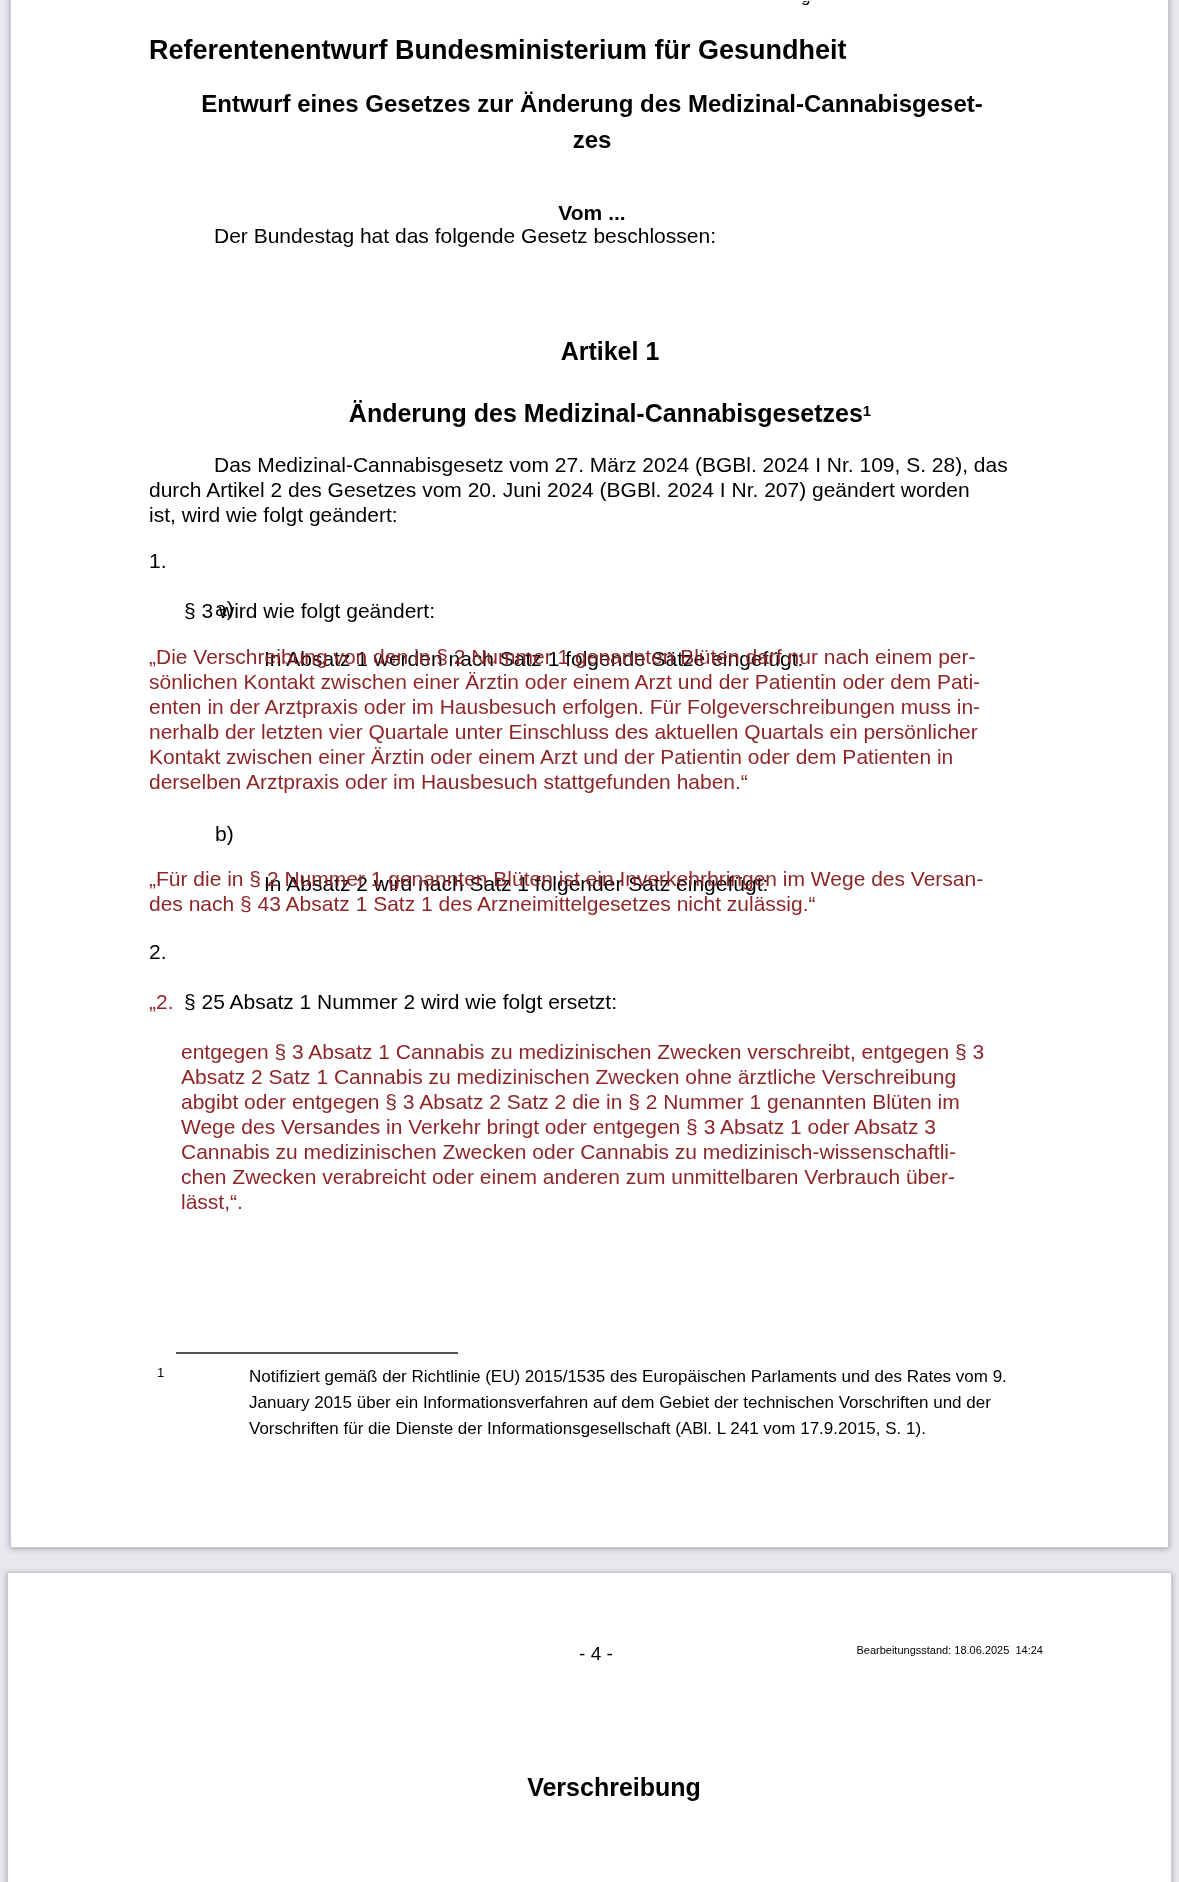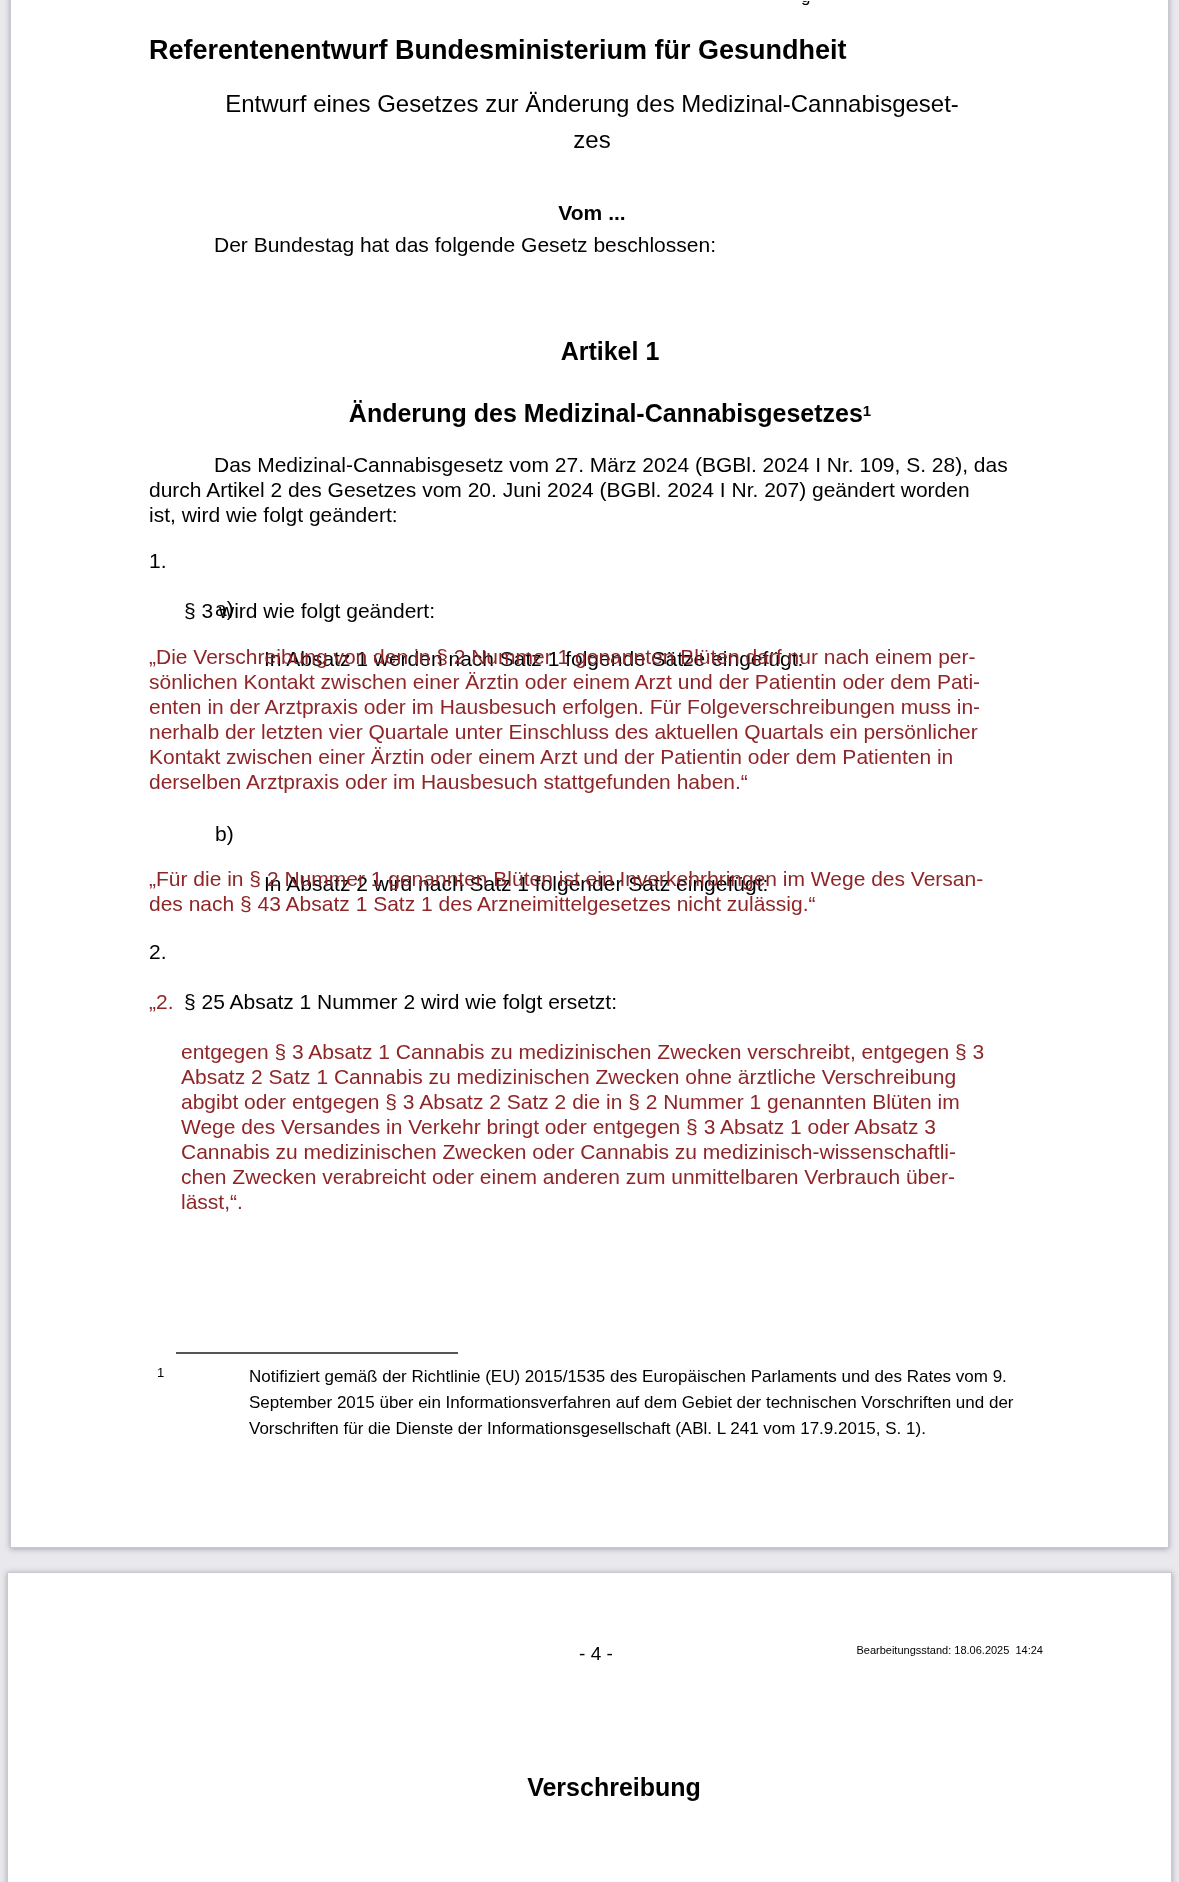--- a/index.html
+++ b/index.html
@@ -14,21 +14,21 @@
     border:1px solid #c9c9d1;
     box-shadow:0 1px 6px rgba(50,50,70,.38);
     box-sizing:border-box;
   }
   #page1{left:10px;top:-20px;width:1159px;height:1568px;}
   #page2{left:7px;top:1572px;width:1165px;height:900px;}
   .blk{position:absolute;left:138px;width:886px;white-space:pre-line;}
   .frag{position:absolute;left:790px;top:20px;width:22px;height:7px;overflow:hidden;}
   .frag span{display:block;font-size:17px;margin-top:-14px;}
   .title{font-size:27px;font-weight:bold;line-height:32px;margin:0;}
-  .subtitle{font-size:24px;font-weight:normal;line-height:36px;text-align:center;margin:0;}
+  .subtitle{font-size:24px;font-weight:bold;line-height:36px;text-align:center;margin:0;}
   .c-bold{font-size:21px;font-weight:bold;text-align:center;margin:0;}
   .art-head{font-size:25px;font-weight:bold;text-align:center;line-height:28px;margin:18px;}
   .body-txt{font-size:21px;line-height:25px;margin:0;}
   .indent{text-indent:65px;}
   .red{color:#8e2628;}
   .num-item{font-size:21px;line-height:25px;}
   .num-item .marker{position:absolute;left:0;top:0;}
   .num-item.lvl1{padding-left:35px;box-sizing:border-box;}
   .sub-item{left:204px;width:820px;}
   .sub-item.num-item{padding-left:49px;box-sizing:border-box;}
@@ -52,21 +52,21 @@
     <span>g</span>
   </div>
 
   <h1 class="title blk" style="top:53px;">Referentenentwurf Bundesministerium für Gesundheit</h1>
 
   <h2 class="subtitle blk" style="top:105px;">Entwurf eines Gesetzes zur Änderung des Medizinal-Cannabisgeset-
 zes</h2>
 
   <div class="c-bold blk" style="top:220px;">Vom ...</div>
 
-  <p class="body-txt indent blk" style="top:251px;">Der Bundestag hat das folgende Gesetz beschlossen:</p>
+  <p class="body-txt indent blk" style="top:242px;">Der Bundestag hat das folgende Gesetz beschlossen:</p>
 
   <h3 class="art-head blk" style="top:338px;">Artikel 1</h3>
 
   <h3 class="art-head blk" style="top:398px;"><span>Änderung des Medizinal-Cannabisgesetzes</span><sup class="fnref">1</sup></h3>
 
   <p class="body-txt indent blk" style="top:471px;">Das Medizinal-Cannabisgesetz vom 27. März 2024 (BGBl. 2024 I Nr. 109, S. 28), das
 durch Artikel 2 des Gesetzes vom 20. Juni 2024 (BGBl. 2024 I Nr. 207) geändert worden
 ist, wird wie folgt geändert:</p>
 
   <div class="num-item lvl1 blk" style="top:567px;">
@@ -108,21 +108,21 @@
 Cannabis zu medizinischen Zwecken oder Cannabis zu medizinisch-wissenschaftli-
 chen Zwecken verabreicht oder einem anderen zum unmittelbaren Verbrauch über-
 lässt,“.</span>
   </div>
 
   <div class="fn-rule"></div>
 
   <div class="footnote">
     <span class="fn-marker">1</span>
     <div class="fn-text">Notifiziert gemäß der Richtlinie (EU) 2015/1535 des Europäischen Parlaments und des Rates vom 9.
-September 2015 über ein Informationsverfahren auf dem Gebiet der technischen Vorschriften und der
+January 2015 über ein Informationsverfahren auf dem Gebiet der technischen Vorschriften und der
 Vorschriften für die Dienste der Informationsgesellschaft (ABl. L 241 vom 17.9.2015, S. 1).</div>
   </div>
 
 </div>
 
 <div class="page" id="page2">
 
   <div class="p2-header">
     <span class="p2-pageno">- 4 -</span>
     <span class="p2-status">Bearbeitungsstand: 18.06.2025  14:24</span>

